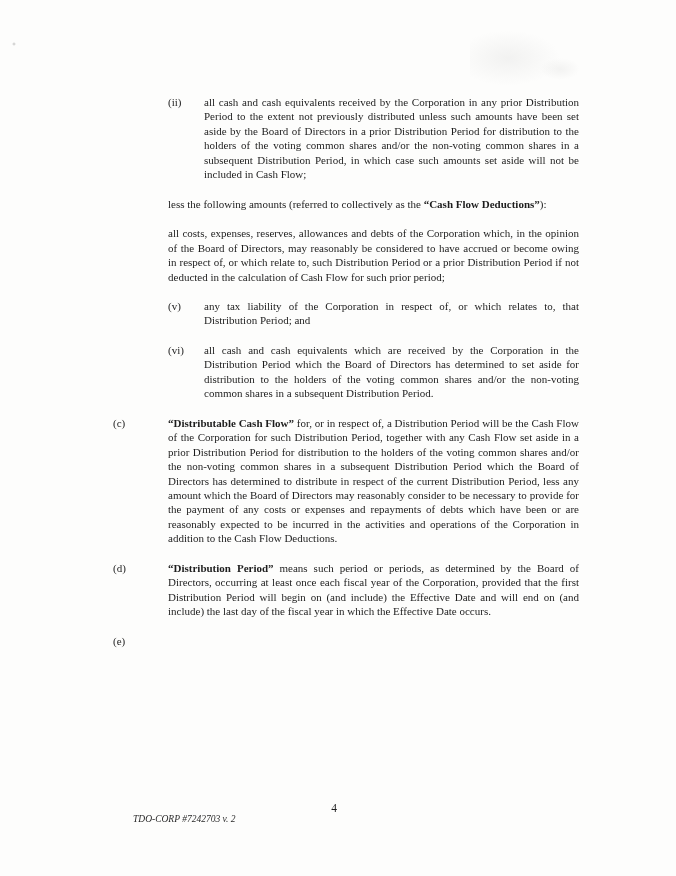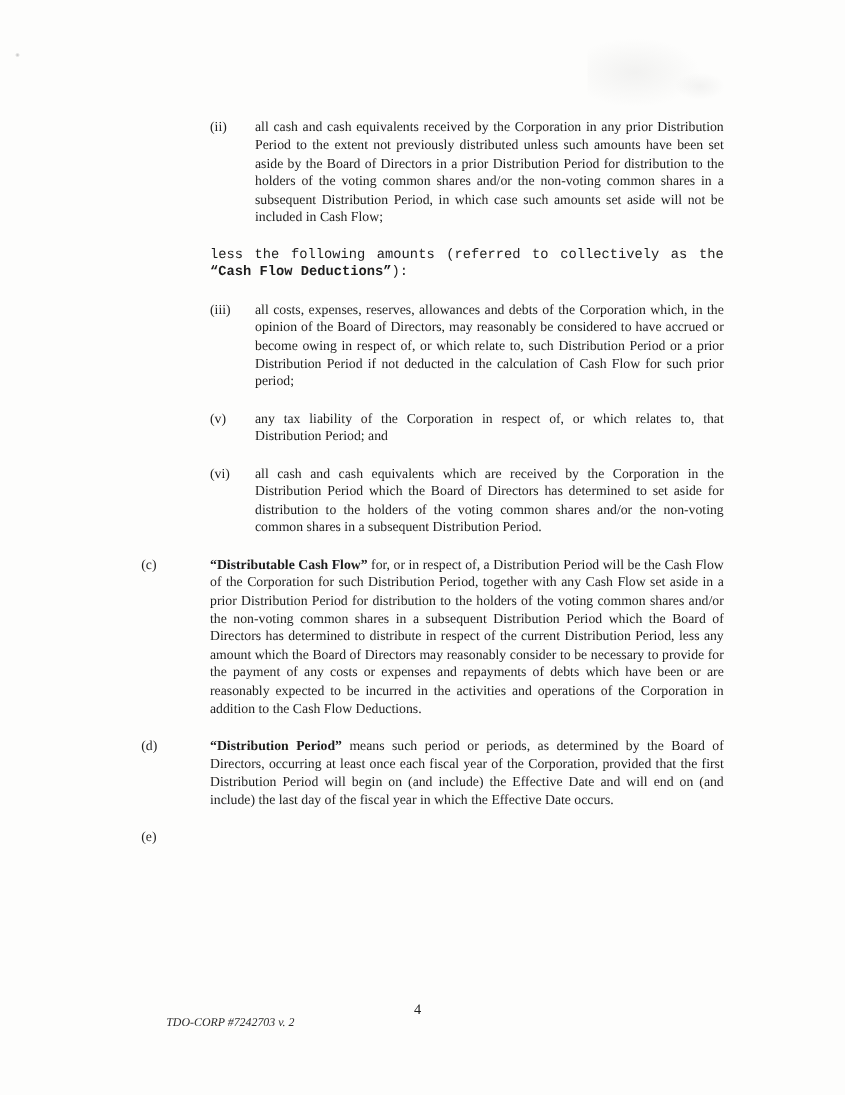--- a/index.html
+++ b/index.html
@@ -50,21 +50,20 @@
   .roman-item .label {
     flex: 0 0 36px;
   }
   .roman-item .body {
     flex: 1 1 auto;
     text-align: justify;
   }
   .lead-in {
     margin-left: 55px;
     text-align: justify;
-    font-family: Liberation Mono, monospace;
   }
   .term {
     font-weight: bold;
   }
   .page-number {
     position: absolute;
     left: 0;
     right: 8px;
     top: 802px;
     text-align: center;
@@ -113,21 +112,20 @@
       <div class="roman-item">
         <span class="label">(ii)</span>
         <span class="body">all cash and cash equivalents received by the Corporation in any prior Distribution Period to the extent not previously distributed unless such amounts have been set aside by the Board of Directors in a prior Distribution Period for distribution to the holders of the voting common shares and/or the non-voting common shares in a subsequent Distribution Period, in which case such amounts set aside will not be included in Cash Flow;</span>
       </div>
     </div>
 
     <p class="para lead-in"><span>less the following amounts (referred to collectively as the </span><span class="term">“Cash Flow Deductions”</span><span>):</span></p>
 
     <div class="roman-wrap">
       <div class="roman-item">
-        <span class="label">(iii)</span>
         <span class="body">all costs, expenses, reserves, allowances and debts of the Corporation which, in the opinion of the Board of Directors, may reasonably be considered to have accrued or become owing in respect of, or which relate to, such Distribution Period or a prior Distribution Period if not deducted in the calculation of Cash Flow for such prior period;</span>
       </div>
       <div class="roman-item">
         <span class="label">(v)</span>
         <span class="body">any tax liability of the Corporation in respect of, or which relates to, that Distribution Period; and</span>
       </div>
       <div class="roman-item">
         <span class="label">(vi)</span>
         <span class="body">all cash and cash equivalents which are received by the Corporation in the Distribution Period which the Board of Directors has determined to set aside for distribution to the holders of the voting common shares and/or the non-voting common shares in a subsequent Distribution Period.</span>
       </div>

